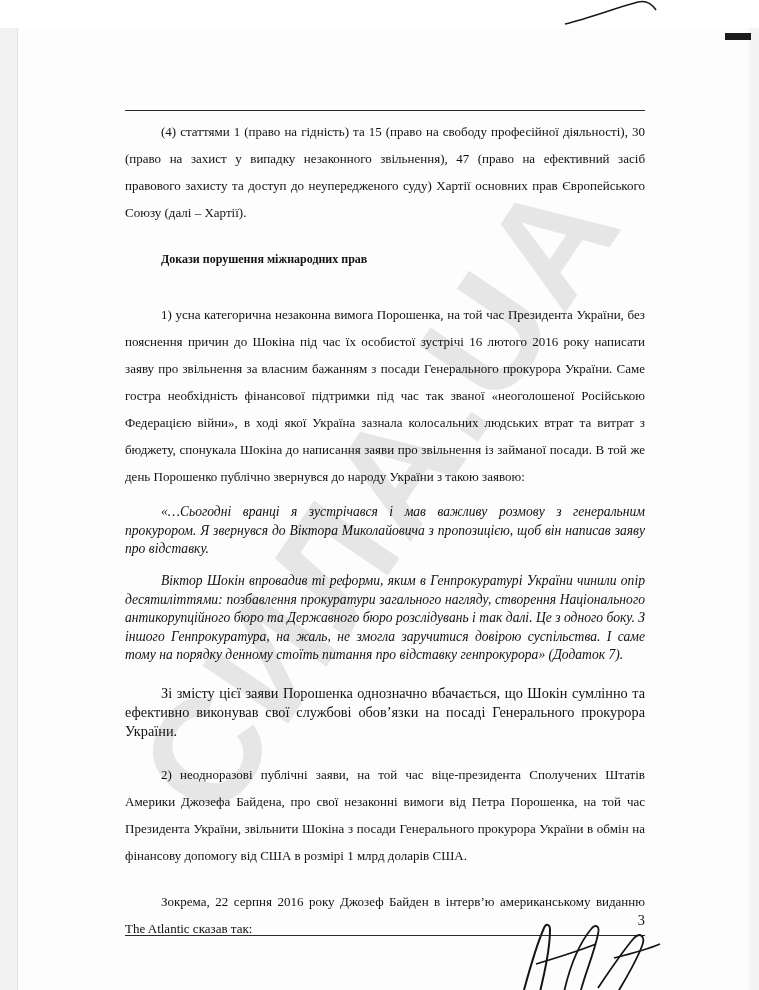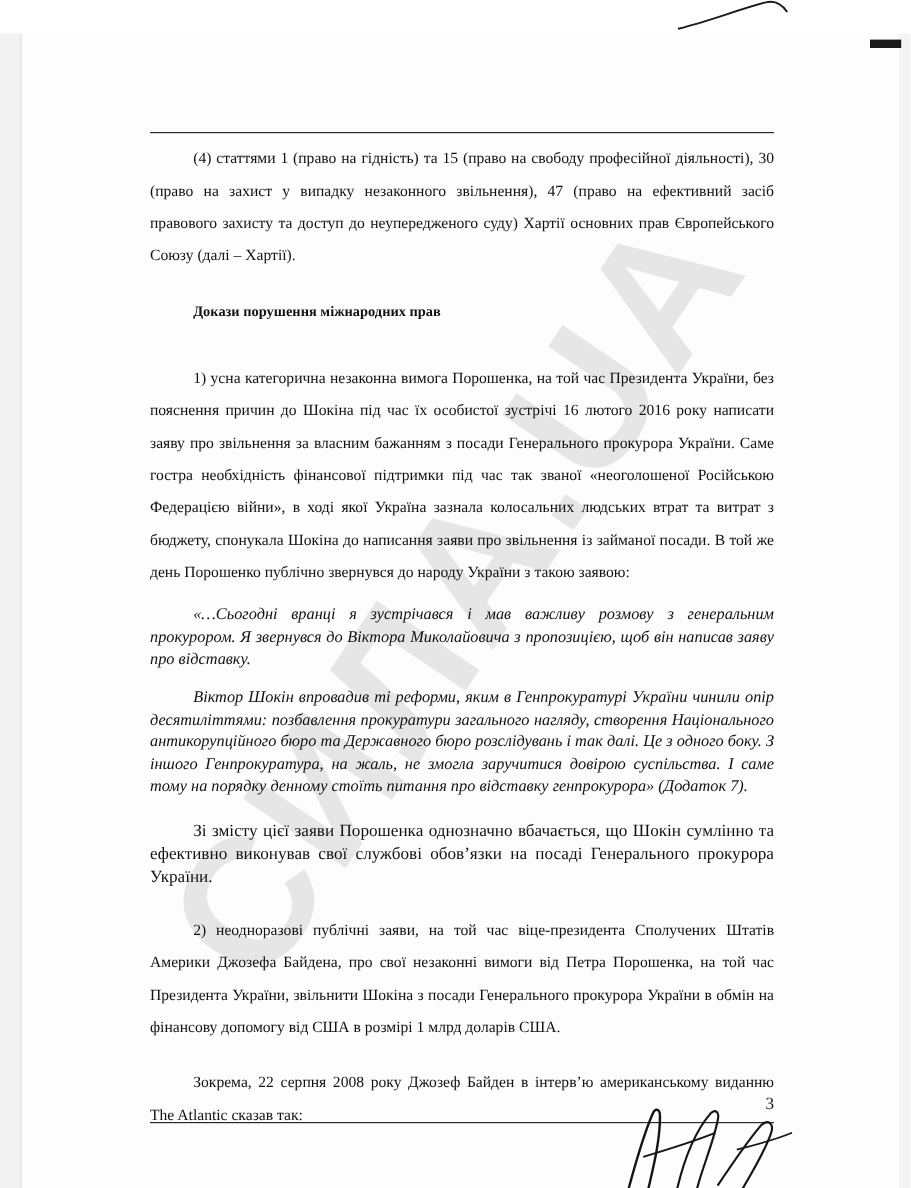--- a/index.html
+++ b/index.html
@@ -218,21 +218,21 @@
     <div class="gap-md"></div>
 
     <p class="bold-para">Зі змісту цієї заяви Порошенка однозначно вбачається, що Шокін сумлінно та ефективно виконував свої службові обов’язки на посаді Генерального прокурора України.</p>
 
     <div class="gap-md"></div>
 
     <p>2) неодноразові публічні заяви, на той час віце-президента Сполучених Штатів Америки Джозефа Байдена, про свої незаконні вимоги від Петра Порошенка, на той час Президента України, звільнити Шокіна з посади Генерального прокурора України в обмін на фінансову допомогу від США в розмірі 1 млрд доларів США.</p>
 
     <div class="gap-md"></div>
 
-    <p>Зокрема, 22 серпня 2008 року Джозеф Байден в інтерв’ю американському виданню The Atlantic сказав так:</p>
+    <p>Зокрема, 22 серпня 2016 року Джозеф Байден в інтерв’ю американському виданню The Atlantic сказав так:</p>
 
     <div class="gap-sm"></div>
 
   </div>
 
   <div class="page-number">3</div>
   <div class="rule-bottom"></div>
 </div>
 
 <svg class="signature" viewBox="0 0 150 80">

